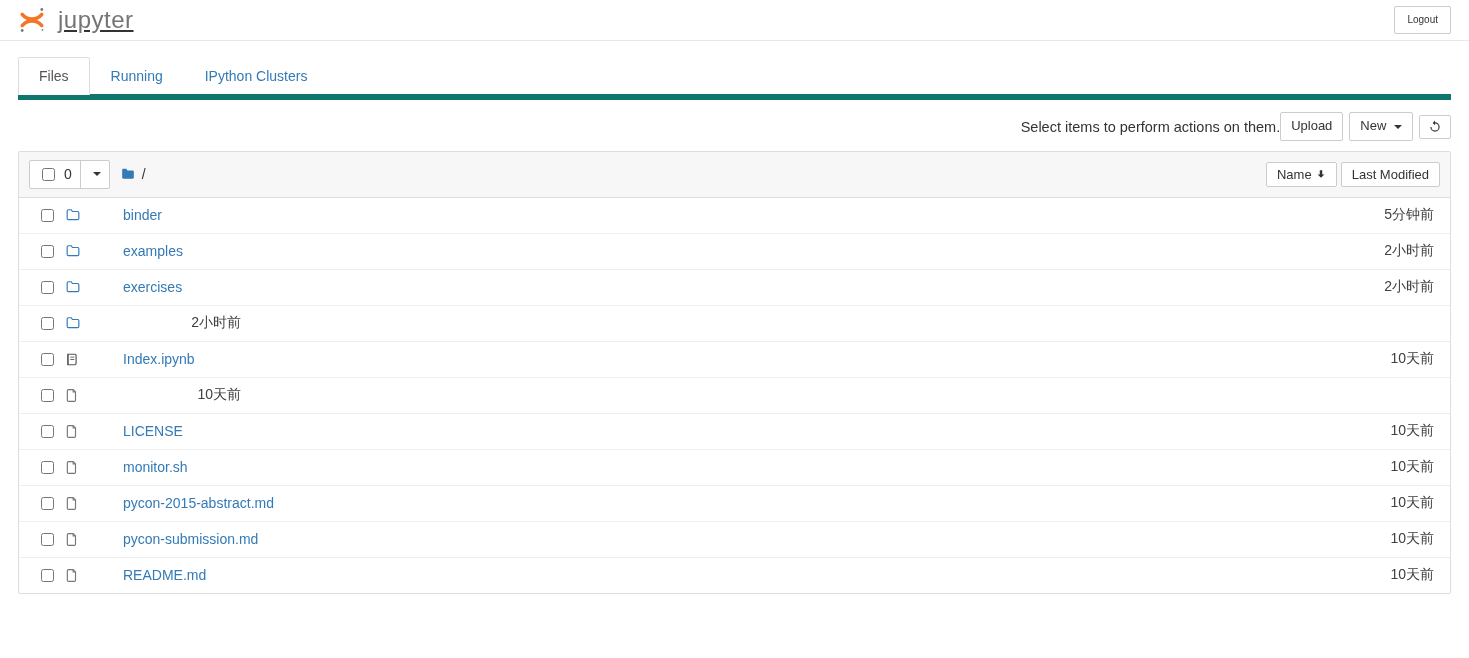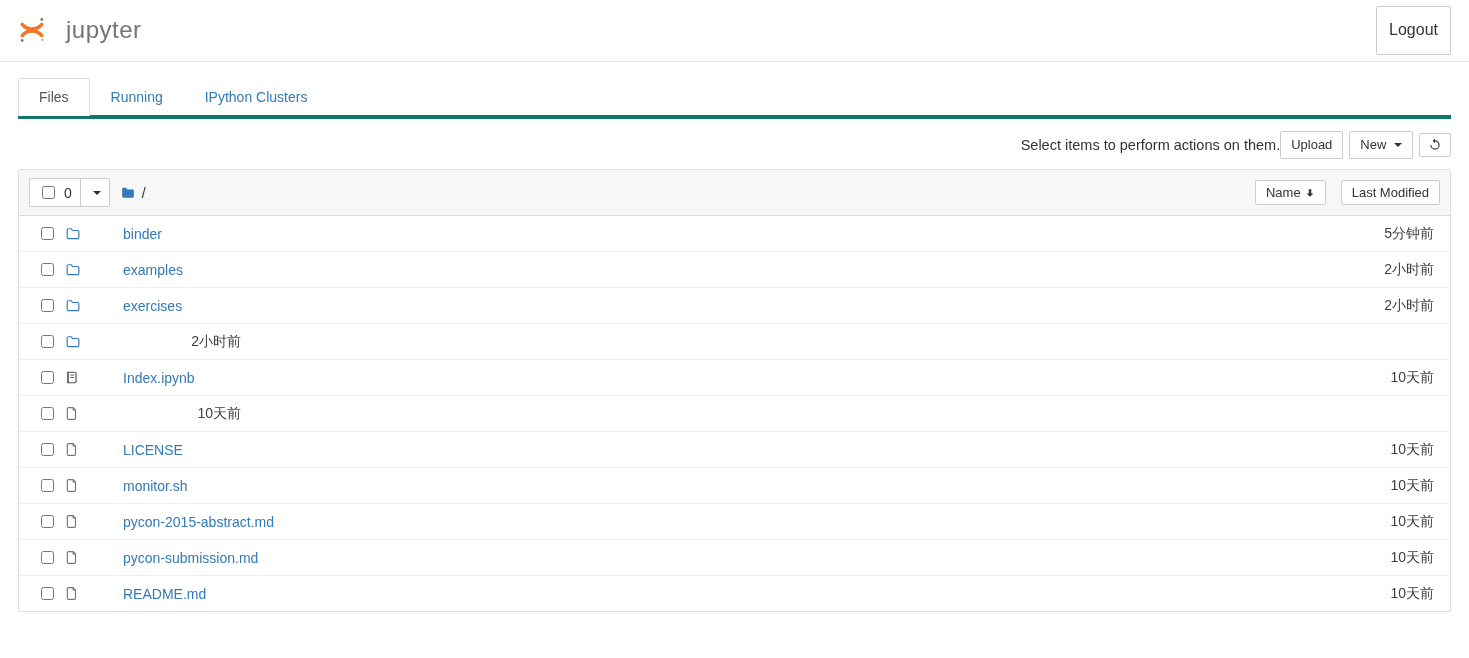--- a/index.html
+++ b/index.html
@@ -15,50 +15,51 @@
   .header {
     display: flex;
     justify-content: space-between;
     align-items: center;
     padding: 6px 18px 6px 18px;
     border-bottom: 1px solid #e7e7e7;
   }
   .logo {
     display: flex;
     align-items: center;
-    gap: 20px;
+    gap: 12px;
+    text-decoration: underline;
   }
   .logo svg { width: 28px; height: 28px; }
   .logo-text {
     font-size: 24px;
     color: #757575;
     font-weight: 400;
     letter-spacing: 0.5px;
   }
   .btn {
     display: inline-block;
-    padding: 12px 12px;
-    font-size: 16px;
+    padding: 6px 12px;
+    font-size: 10px;
     line-height: 1.42857143;
     border: 1px solid #ccc;
     border-radius: 2px;
     background: #fff;
     color: #333;
     cursor: pointer;
     user-select: none;
   }
   .btn-sm { padding: 4px 10px; font-size: 13px; }
   .container {
     padding: 0 18px;
   }
   .tabs {
     list-style: none;
     margin: 16px 0 0 0;
     padding: 0;
-    border-bottom: 4px solid #0f766e;
+    border-bottom: 6px solid #0f766e;
     display: flex;
   }
   .tabs li {
     margin-bottom: -1px;
   }
   .tabs a {
     display: block;
     padding: 10px 20px;
     text-decoration: none;
     color: #337ab7;
@@ -134,21 +135,21 @@
   }
   .folder-icon-solid {
     color: #337ab7;
   }
   .breadcrumb-sep {
     color: #333;
     margin-left: 2px;
   }
   .list-header-right {
     display: flex;
-    gap: 15px;
+    gap: 4px;
   }
   .hdr-btn {
     border: 1px solid #ccc;
     border-radius: 2px;
     background: #fff;
     padding: 4px 10px;
     font-size: 13px;
     cursor: pointer;
     display: inline-flex;
     align-items: center;

